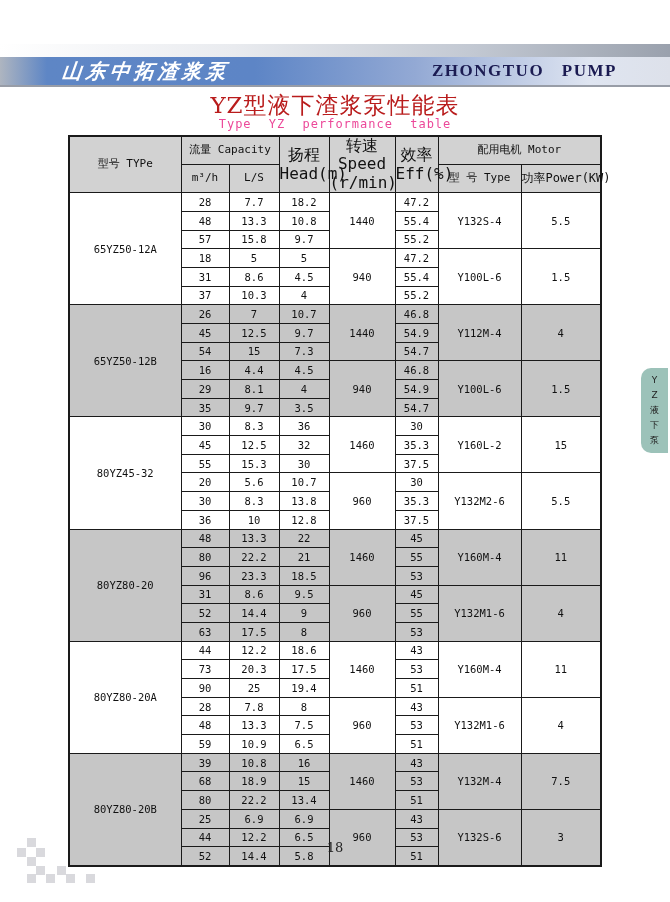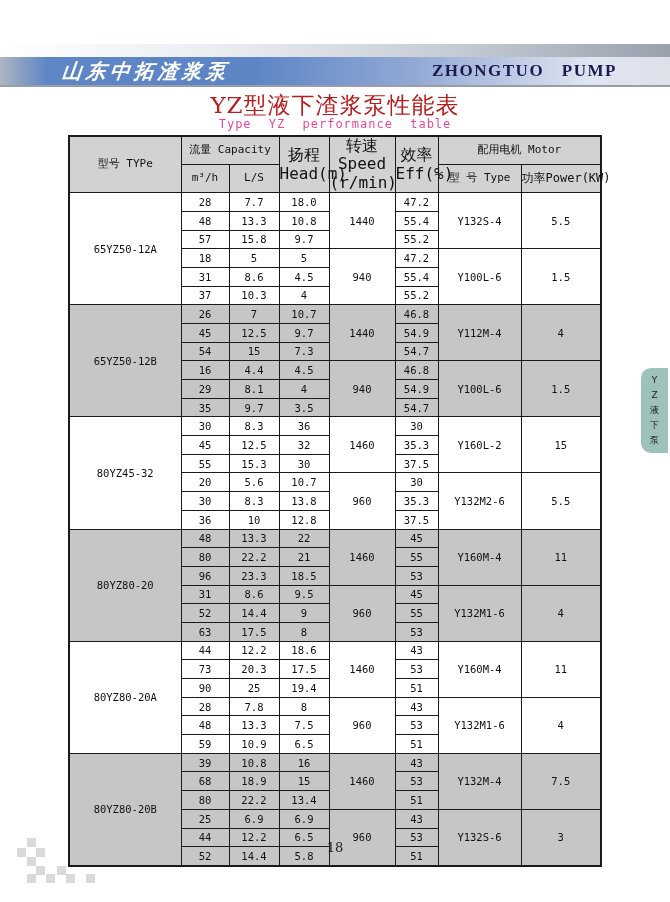--- a/index.html
+++ b/index.html
@@ -103,21 +103,21 @@
         <th>L/S</th>
         <th>型 号 Type</th>
         <th class="nowrap" style="font-size:12px">功率Power(KW)</th>
       </tr>
     </thead>
     <tbody id="perf-body">
         <tr class="data-row">
           <td rowspan="6">65YZ50-12A</td>
           <td>28</td>
           <td>7.7</td>
-          <td>18.0</td>
+          <td>18.2</td>
           <td rowspan="3">1440</td>
           <td>47.2</td>
           <td rowspan="3">Y132S-4</td>
           <td rowspan="3">5.5</td>
         </tr>
         <tr class="data-row">
           <td>48</td>
           <td>13.3</td>
           <td>10.8</td>
           <td>55.4</td>

